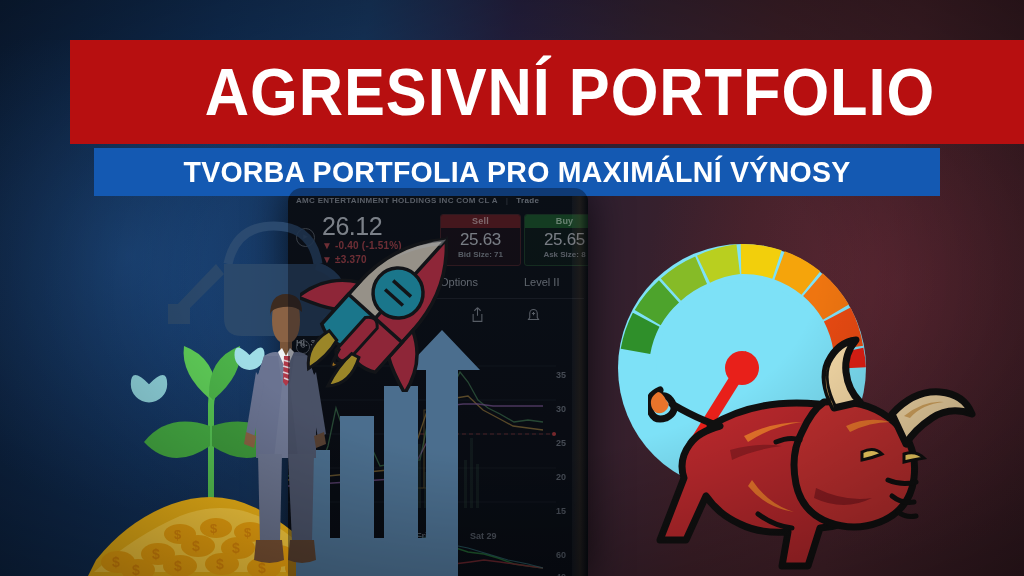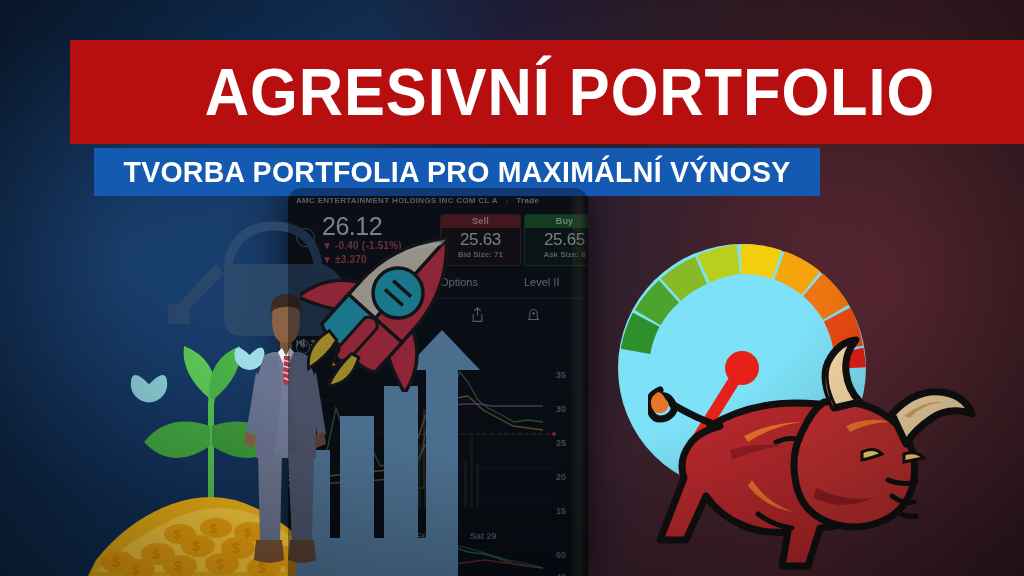--- a/index.html
+++ b/index.html
@@ -75,21 +75,21 @@
 
   
   .bull{position:absolute;left:648px;top:330px;width:330px;height:246px;}
 
   
   .banner-red{position:absolute;left:70px;top:40px;width:1000px;height:104px;background:#b70f10;}
   .banner-red .t{position:absolute;inset:0;display:flex;align-items:center;justify-content:center;
     color:#fff;font-size:66px;font-weight:bold;letter-spacing:1px;
     font-family:"Liberation Sans Narrow","Liberation Sans",sans-serif;
     transform:scaleX(.93);white-space:nowrap;}
-  .banner-blue{position:absolute;left:94px;top:148px;width:726px;height:48px;background:#1459b2;}
+  .banner-blue{position:absolute;left:94px;top:148px;width:846px;height:48px;background:#1459b2;}
   .banner-blue .t{position:absolute;inset:0;display:flex;align-items:center;justify-content:center;
     color:#fff;font-size:30px;font-weight:bold;letter-spacing:.3px;
     font-family:"Liberation Sans Narrow","Liberation Sans",sans-serif;
     transform:scaleX(.95);white-space:nowrap;}
 </style>
 </head>
 <body>
 
 <div id="stage">
 

